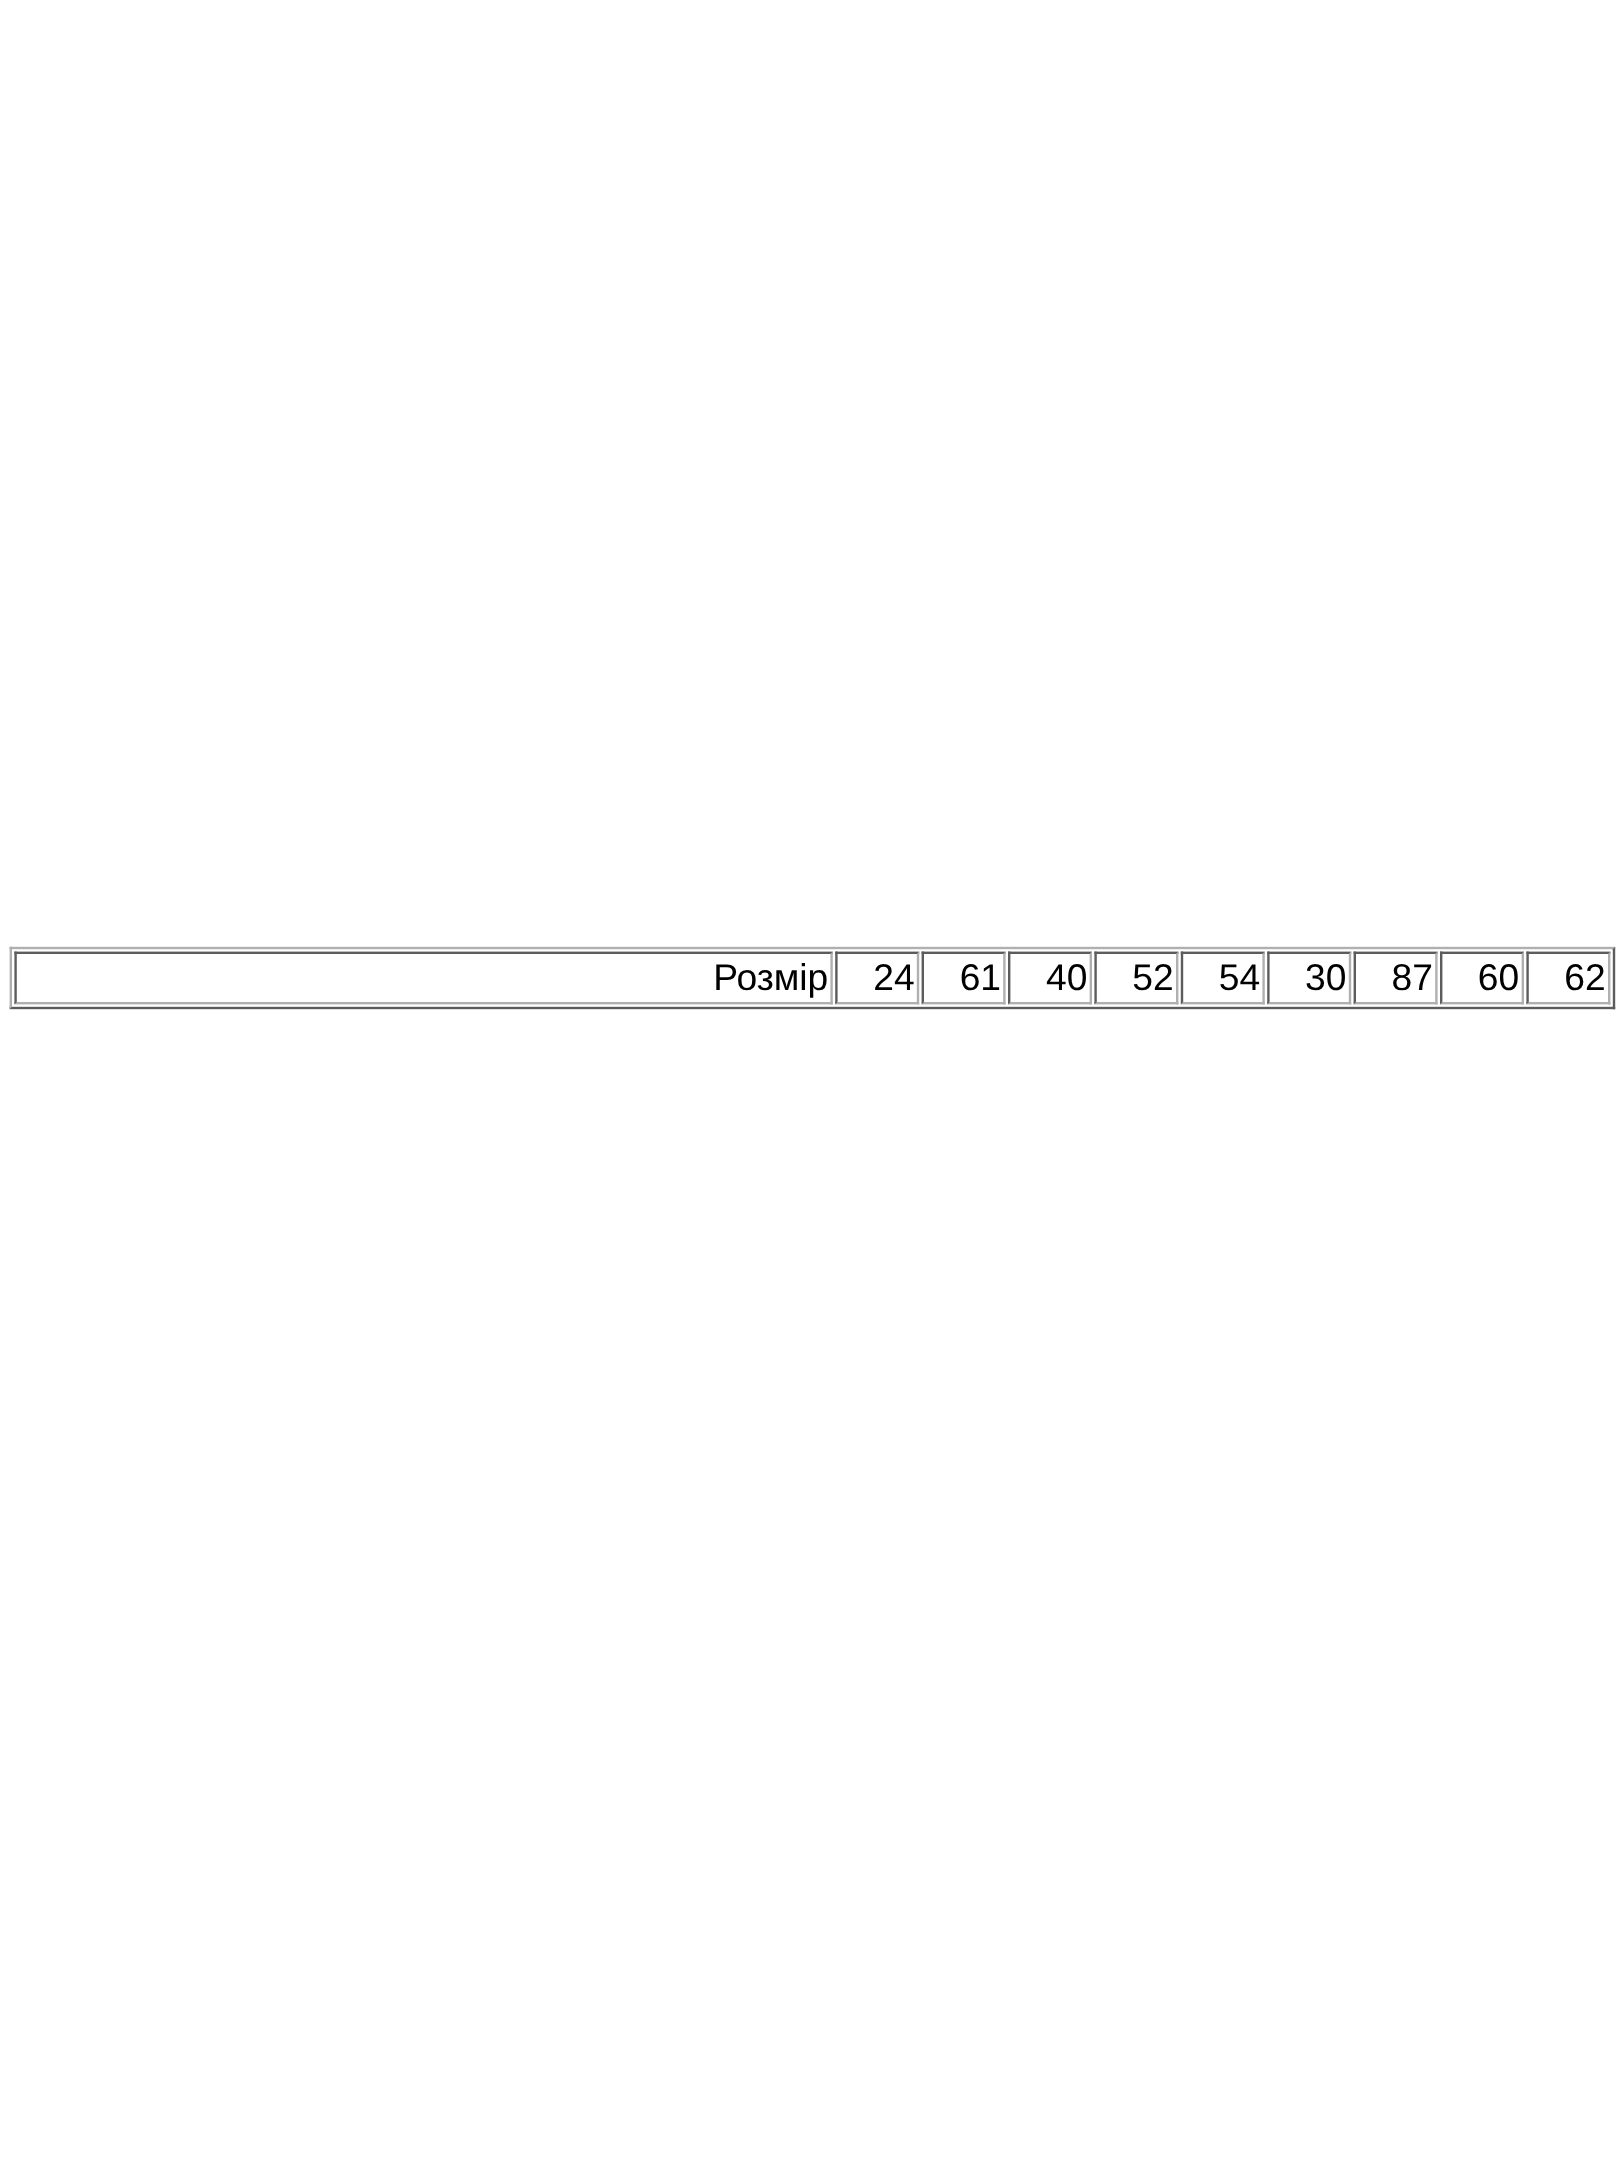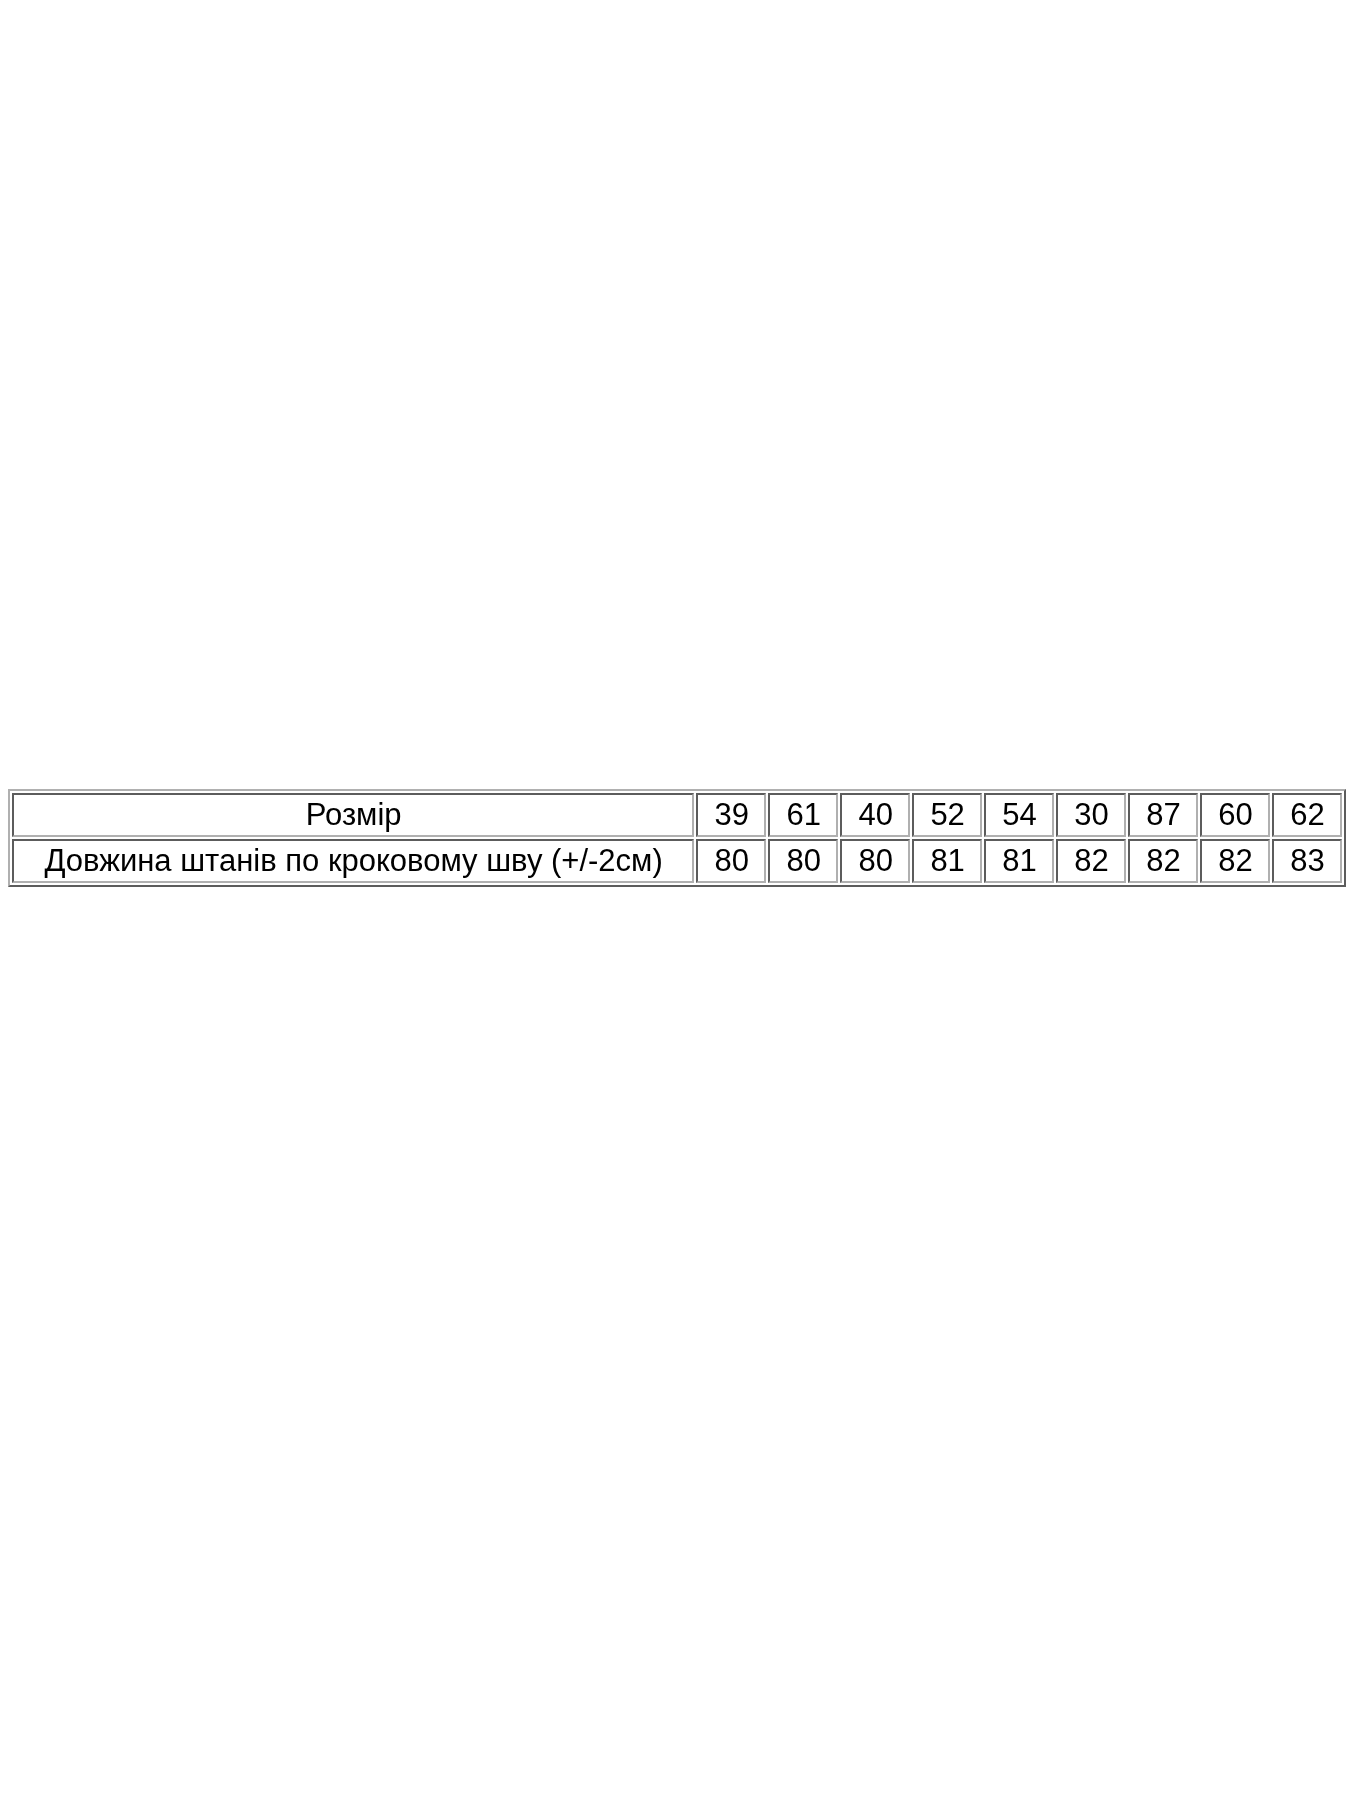--- a/index.html
+++ b/index.html
@@ -31,21 +31,21 @@
     border: 2px outset #b0b0b0;
     background: #ffffff;
     color: #000000;
     font-size: 31px;
   }
   table.size-chart td {
     border: 2px inset #b0b0b0;
     padding: 2px 2px 2px 3px;
     line-height: 36px;
     vertical-align: middle;
-    text-align: center;
+    text-align: right;
     white-space: pre;
     overflow: hidden;
     background: #ffffff;
   }
   col.label-col { width: 52%; }
 </style>
 </head>
 <body>
 
 <div class="page">
@@ -59,38 +59,26 @@
           <col>
           <col>
           <col>
           <col>
           <col>
           <col>
       </colgroup>
       <tbody>
         <tr>
           <td>Розмір</td>
-          <td>39</td>
+          <td>24</td>
           <td>61</td>
           <td>40</td>
           <td>52</td>
           <td>54</td>
           <td>30</td>
           <td>87</td>
           <td>60</td>
           <td>62</td>
         </tr>
-        <tr>
-          <td>Довжина штанів по кроковому шву (+/-2см)</td>
-          <td>80</td>
-          <td>80</td>
-          <td>80</td>
-          <td>81</td>
-          <td>81</td>
-          <td>82</td>
-          <td>82</td>
-          <td>82</td>
-          <td>83</td>
-        </tr>
       </tbody>
     </table>
   </div>
 </div>
 
 </body></html>

